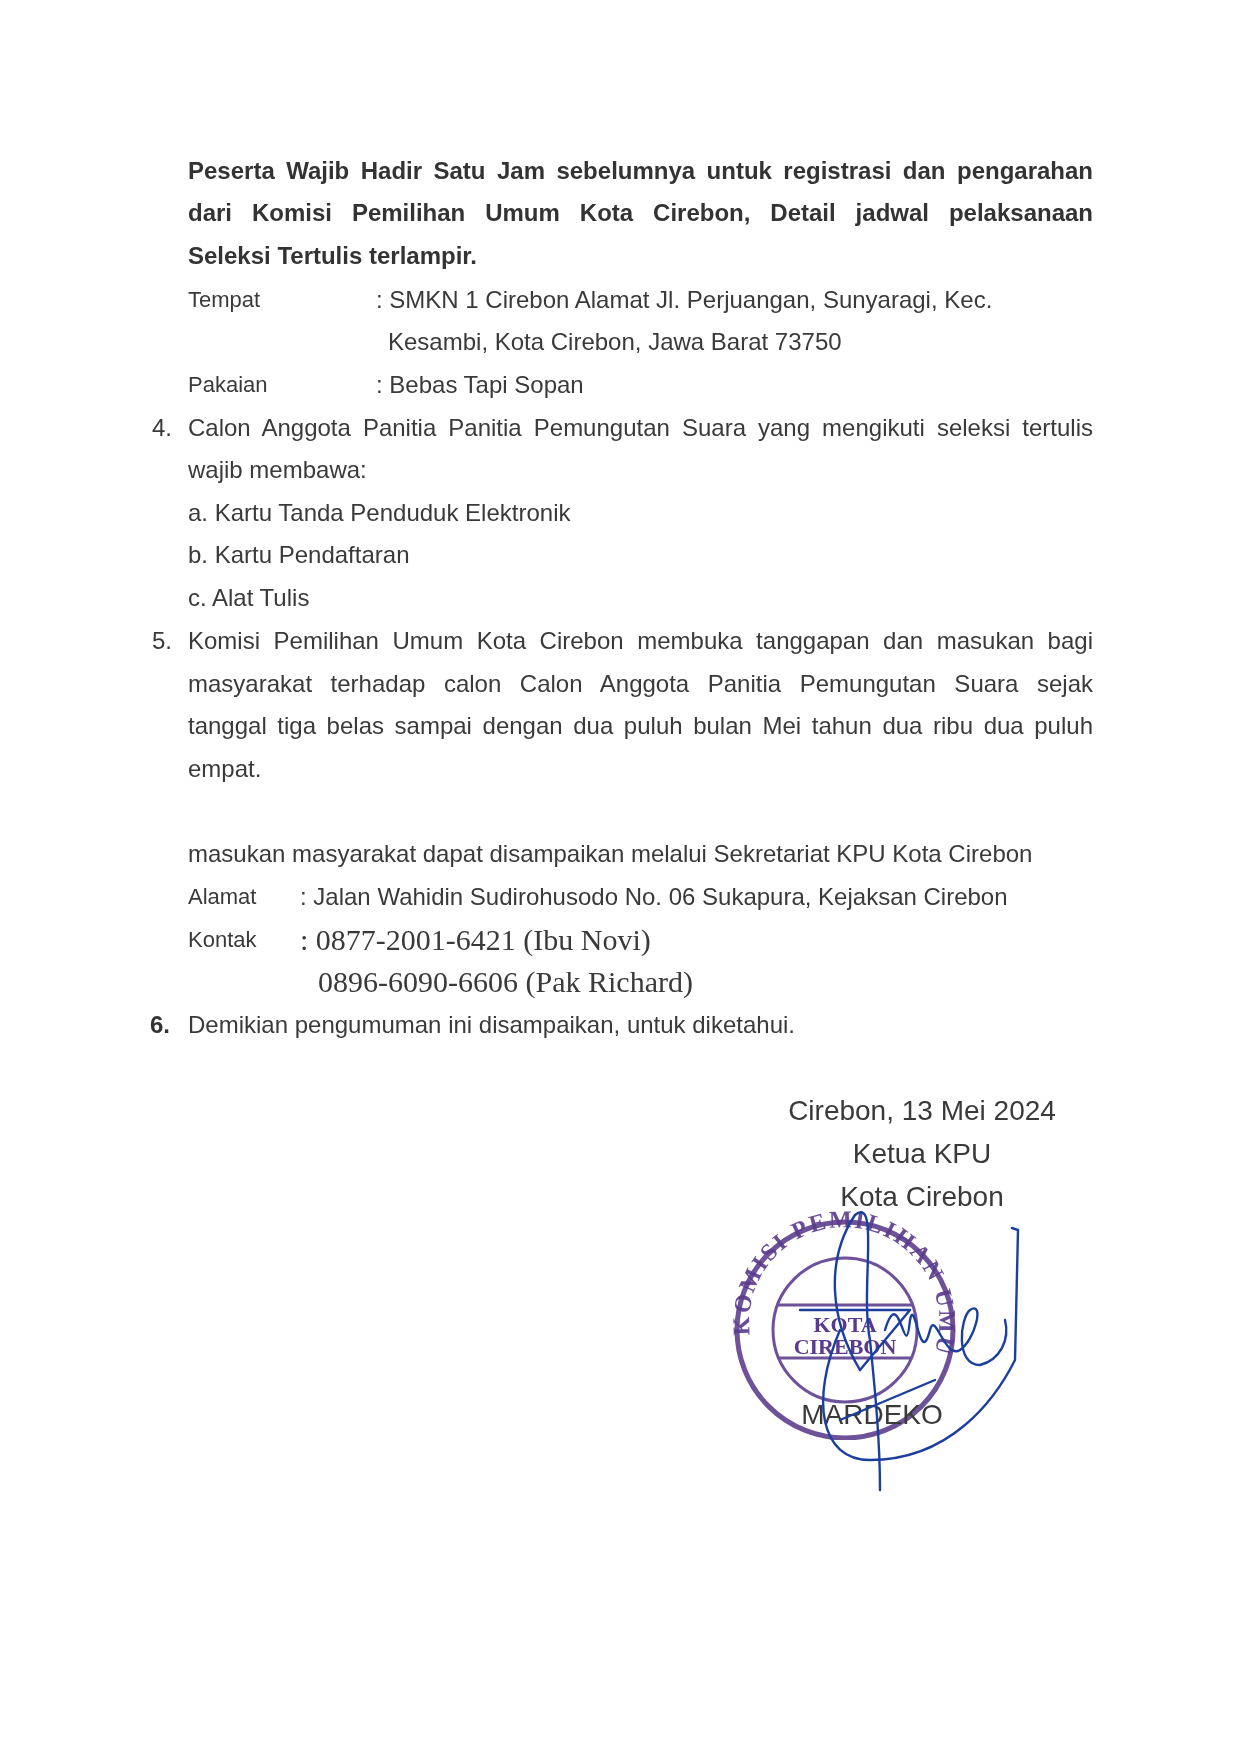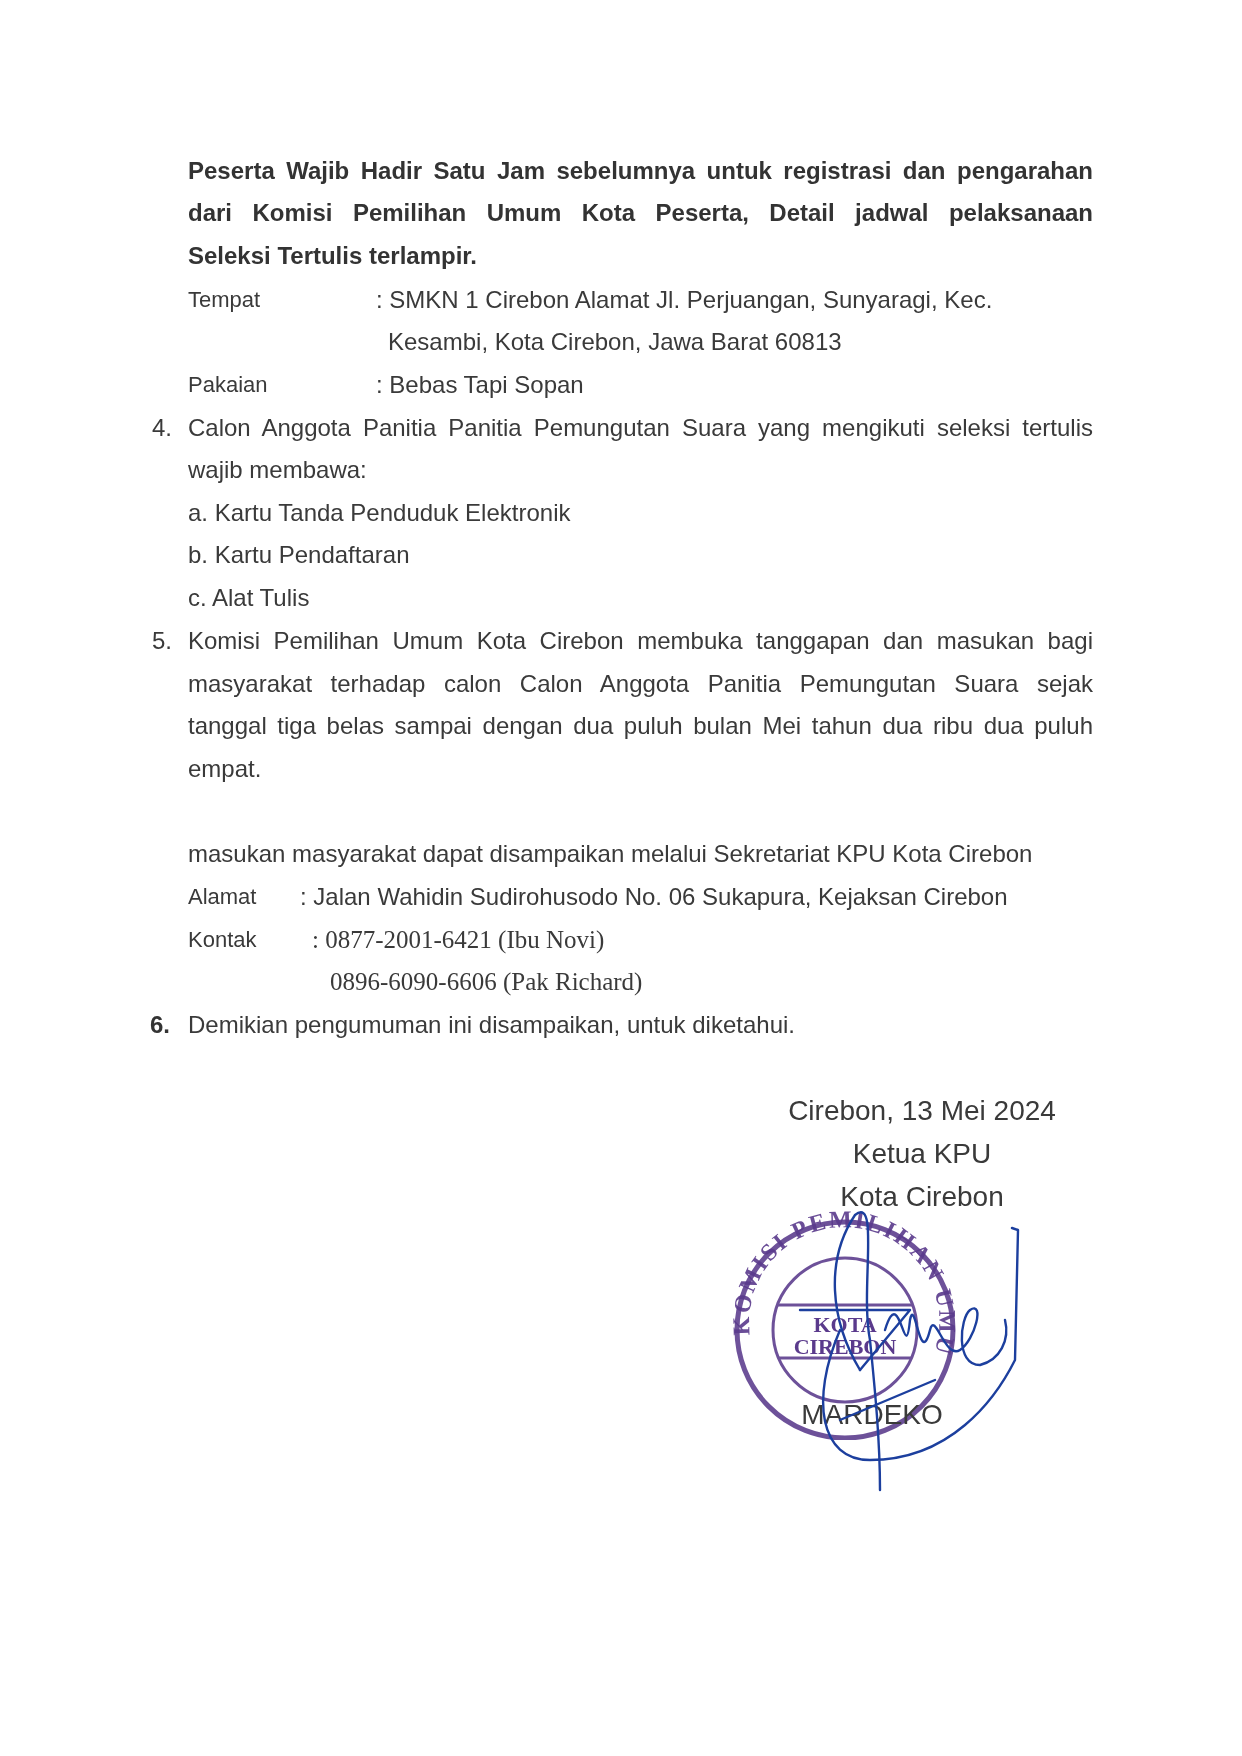--- a/index.html
+++ b/index.html
@@ -19,36 +19,36 @@
     .bold { font-weight: bold; color: #333; }
     .justify {
       width: 905px;
       text-align: justify;
       text-align-last: justify;
       white-space: normal;
     }
     .num { position: absolute; font-size: 24px; line-height: 30px; }
     .label { position: absolute; font-size: 22px; line-height: 30px; }
     .value { position: absolute; font-size: 24px; line-height: 30px; white-space: nowrap; }
-    .serif { font-family: "Liberation Serif", serif; font-size: 25px; margin-left: 12px; }
+    .serif { font-family: "Liberation Serif", serif; font-size: 30px; }
     .sig { position: absolute; font-size: 28px; line-height: 30px; text-align: center; width: 300px; }
     svg.stamp { position: absolute; }
   </style>
 </head>
 <body>
 
 <div class="page">
 
   <div class="line bold justify" style="left:188px; top:156px;">Peserta Wajib Hadir Satu Jam sebelumnya untuk registrasi dan pengarahan</div>
-  <div class="line bold justify" style="left:188px; top:198px;">dari Komisi Pemilihan Umum Kota Peserta, Detail jadwal pelaksanaan</div>
+  <div class="line bold justify" style="left:188px; top:198px;">dari Komisi Pemilihan Umum Kota Cirebon, Detail jadwal pelaksanaan</div>
   <div class="line bold" style="left:188px; top:241px;">Seleksi Tertulis terlampir.</div>
 
   <div class="label" style="left:188px; top:285px;">Tempat</div>
   <div class="value" style="left:376px; top:285px;">: SMKN 1 Cirebon Alamat Jl. Perjuangan, Sunyaragi, Kec.</div>
-  <div class="value" style="left:388px; top:327px;">Kesambi, Kota Cirebon, Jawa Barat 60813</div>
+  <div class="value" style="left:388px; top:327px;">Kesambi, Kota Cirebon, Jawa Barat 73750</div>
   <div class="label" style="left:188px; top:370px;">Pakaian</div>
   <div class="value" style="left:376px; top:370px;">: Bebas Tapi Sopan</div>
 
   <div class="num" style="left:152px; top:413px;">4.</div>
   <div class="line justify" style="left:188px; top:413px;">Calon Anggota Panitia Panitia Pemungutan Suara yang mengikuti seleksi tertulis</div>
   <div class="line" style="left:188px; top:455px;">wajib membawa:</div>
   <div class="line" style="left:188px; top:498px;">a. Kartu Tanda Penduduk Elektronik</div>
   <div class="line" style="left:188px; top:540px;">b. Kartu Pendaftaran</div>
   <div class="line" style="left:188px; top:583px;">c. Alat Tulis</div>
 

